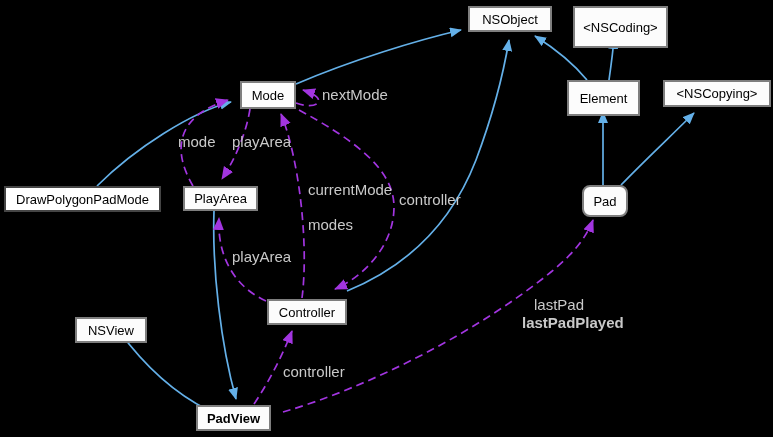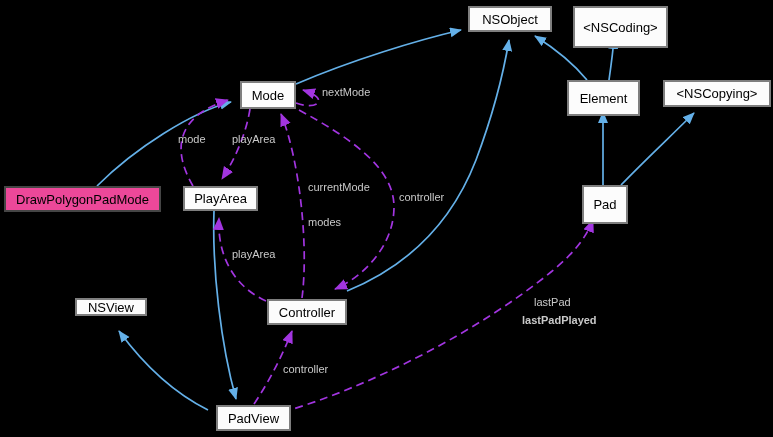--- a/index.html
+++ b/index.html
@@ -8,23 +8,23 @@
     overflow:hidden; font-family:"Liberation Sans", sans-serif;
   }
   #edges { position:absolute; left:0; top:0; width:773px; height:437px; }
   .node {
     position:absolute; box-sizing:border-box;
     background:#fcfcfc; border:2px solid #7e7e7e; color:#000;
     font-size:13px; line-height:1;
     display:flex; align-items:center; justify-content:center;
     white-space:nowrap; z-index:2; cursor:pointer;
   }
-  .node.hl { background:#ec4899; border-color:#454545; }
+  .node.hl { background:#ffffff; border-color:#454545; }
   .elabel {
-    position:absolute; color:#c9c9c9; font-size:11px; line-height:1;
+    position:absolute; color:#c9c9c9; font-size:15px; line-height:1;
     white-space:nowrap; z-index:1;
   }
   .edge { fill:none; stroke-width:1.7px; }
   .edge.inherit { stroke:#64b0e8; }
   .edge.usage  { stroke:#a235e0; stroke-dasharray:8 5; }
 </style>
 </head>
 <body>
 
 <div id="canvas">
@@ -59,24 +59,24 @@
     <path class="edge usage" d="M 283,412 C 370,387 480,330 551,272 C 573,254 586,238 593,220" marker-end="url(#arrow-purple)"></path>
   </svg>
 
   <div class="node" style="left:468px; top:6px;  width:84px;  height:26px;">NSObject</div>
   <div class="node" style="left:573px; top:6px;  width:95px;  height:42px;">&lt;NSCoding&gt;</div>
   <div class="node" style="left:240px; top:81px; width:56px;  height:28px;">Mode</div>
   <div class="node" style="left:567px; top:80px; width:73px;  height:36px;">Element</div>
   <div class="node" style="left:663px; top:80px; width:108px; height:27px;">&lt;NSCopying&gt;</div>
   <div class="node hl" style="left:4px; top:186px; width:157px; height:26px;">DrawPolygonPadMode</div>
   <div class="node" style="left:183px; top:186px; width:75px; height:25px;">PlayArea</div>
-  <div class="node" style="left:582px; top:185px; width:46px; height:39px;">Pad</div>
-  <div class="node" style="left:75px;  top:298px; width:72px; height:18px;">NSView</div>
+  <div class="node" style="left:582px; top:185px; width:46px; height:32px;border-radius:8px;">Pad</div>
+  <div class="node" style="left:75px;  top:317px; width:72px; height:26px;">NSView</div>
   <div class="node" style="left:267px; top:299px; width:80px; height:26px;">Controller</div>
-  <div class="node" style="left:216px; top:405px; width:75px; height:26px;">PadView</div>
+  <div class="node" style="left:196px; top:405px; width:75px; height:26px;font-weight:bold;">PadView</div>
 
   <div class="elabel" style="left:322px; top:87px;">nextMode</div>
   <div class="elabel" style="left:178px; top:134px;">mode</div>
   <div class="elabel" style="left:232px; top:134px;">playArea</div>
   <div class="elabel" style="left:308px; top:182px;">currentMode</div>
   <div class="elabel" style="left:308px; top:203px;margin-top:14px;">modes</div>
   <div class="elabel" style="left:399px; top:192px;">controller</div>
   <div class="elabel" style="left:232px; top:249px;">playArea</div>
   <div class="elabel" style="left:283px; top:364px;">controller</div>
   <div class="elabel" style="left:522px; top:297px;padding-left:12px;">lastPad</div>

